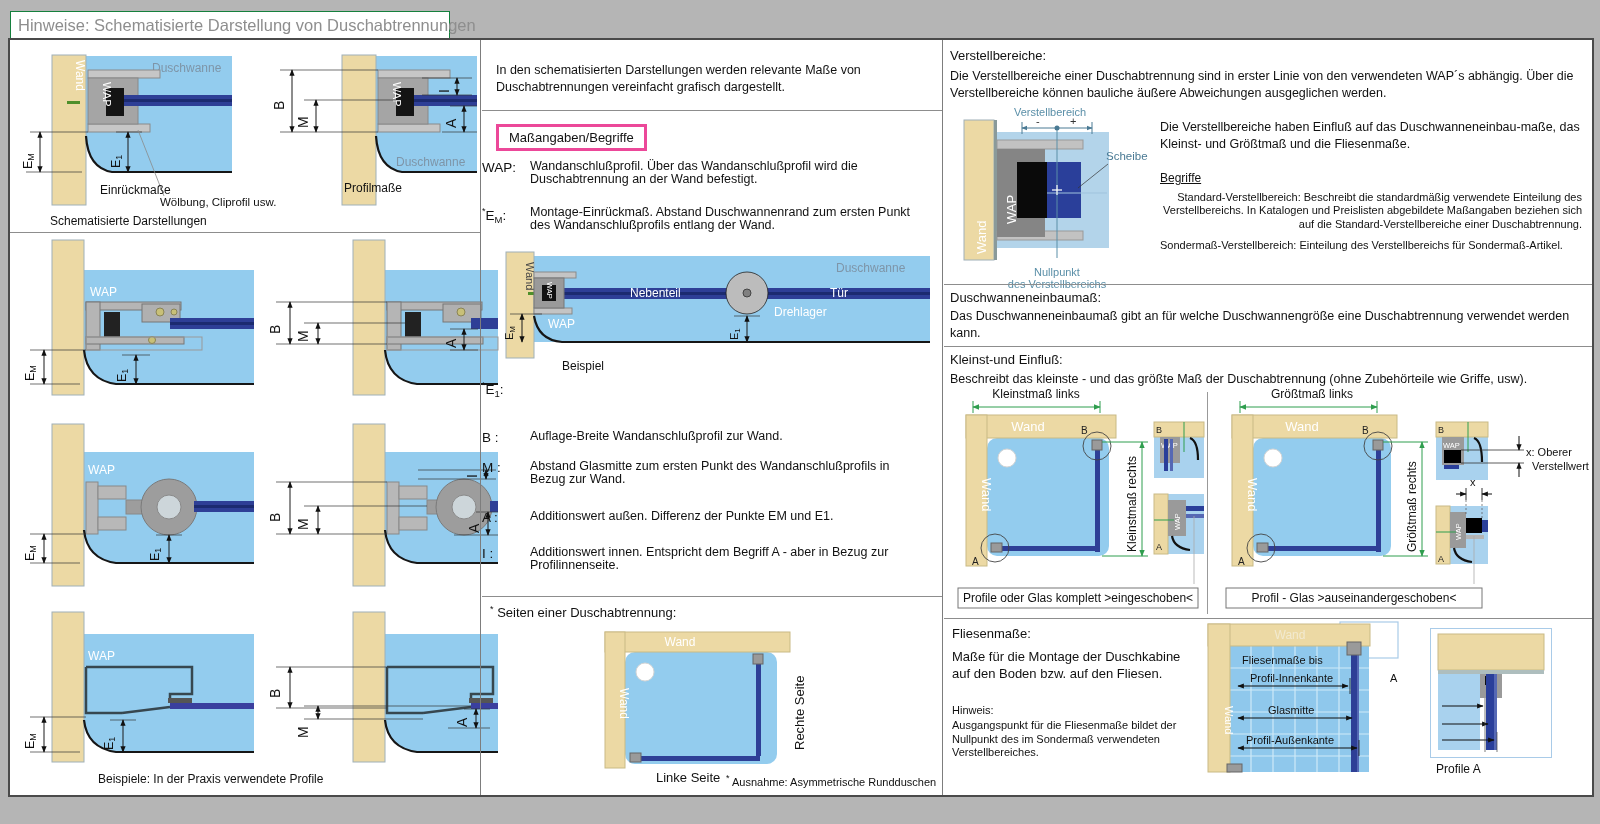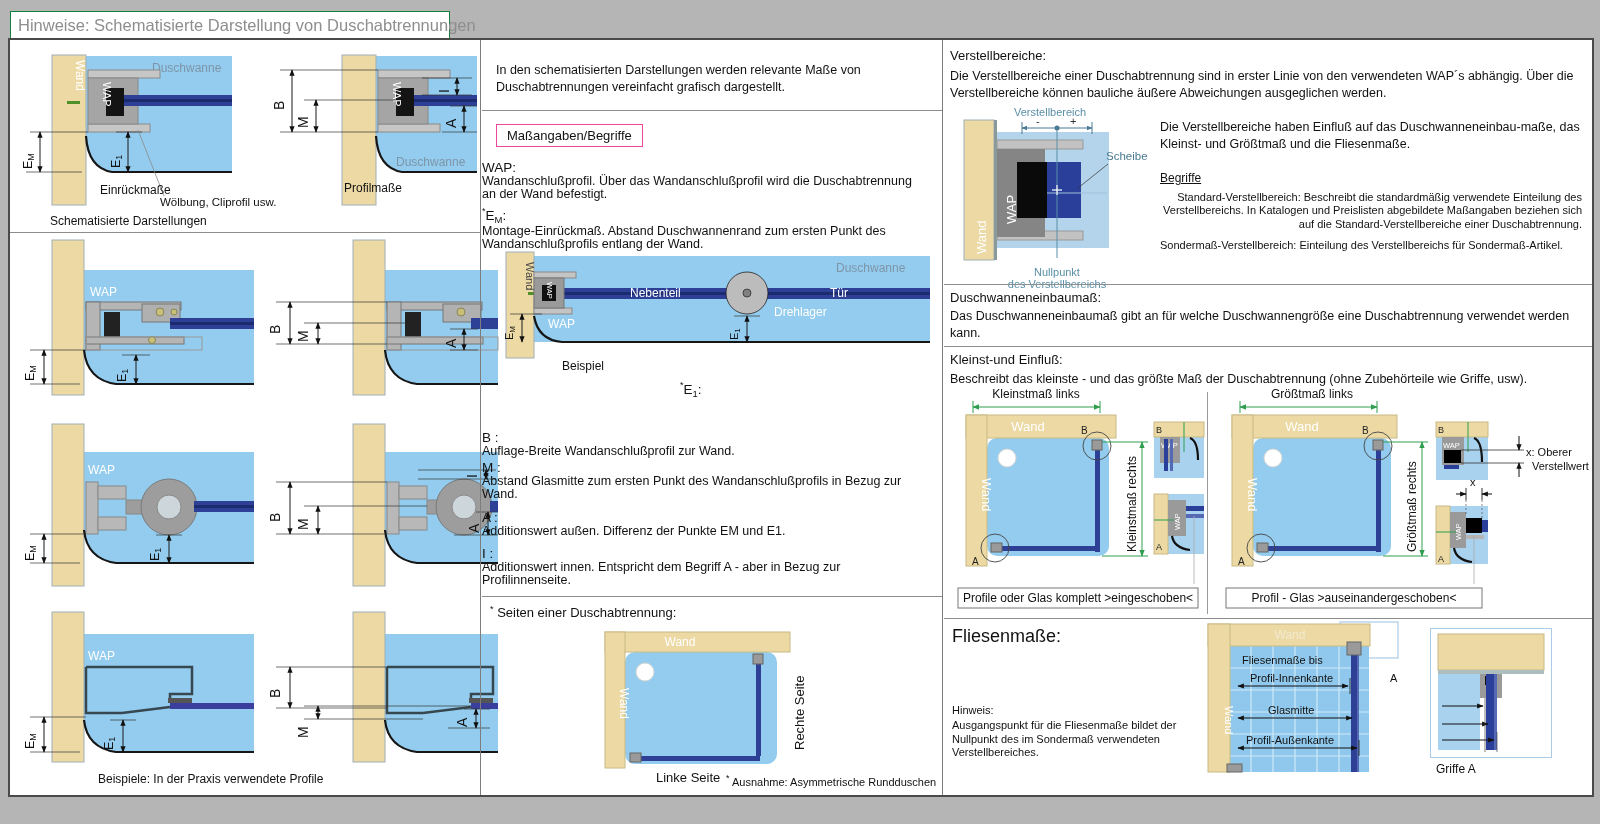--- a/index.html
+++ b/index.html
@@ -7,22 +7,22 @@
   .abs{position:absolute;}
   #titlebar{position:absolute;left:10px;top:5px;width:424px;height:26px;line-height:26px;background:#fff;border:1px solid #15803d;color:#8e8e8e;font-size:16.5px;padding:0 7px;white-space:nowrap;margin-top:6px;}
   #frame{position:absolute;left:8px;top:38px;width:1582px;height:755px;background:#fff;border:2px solid #4a4a4a;}
   .panel{position:absolute;top:0;height:755px;}
   .vline{position:absolute;top:0;width:1px;height:755px;background:#7d7d7d;}
   .hline{position:absolute;height:1px;background:#8d8d8d;}
   .h{font-size:13px;color:#111;white-space:nowrap;}
   .txt{font-size:12.5px;line-height:16.5px;color:#111;}
   .small{font-size:11px;line-height:13.5px;color:#111;}
   .cap{font-size:12px;color:#111;white-space:nowrap;}
-  .boxlabel{position:absolute;border:1px solid #ec4899;padding:3px 10px;font-size:13px;color:#111;background:#fff;white-space:nowrap;}
-  .defrow{position:absolute;display:flex;width:444px;flex-direction:column;}
+  .boxlabel{position:absolute;border:3px solid #ec4899;padding:3px 10px;font-size:13px;color:#111;background:#fff;white-space:nowrap;}
+  .defrow{position:absolute;display:flex;width:444px;}
   .term{width:48px;flex:none;font-size:13.5px;color:#111;}
   .deftext{font-size:12.5px;line-height:13px;color:#111;}
   sup{font-size:9px;}
   sub{font-size:9.5px;}
   .ul{text-decoration:underline;}
   svg{position:absolute;overflow:visible;}
   svg text{font-family:"Liberation Sans",sans-serif;}
   .wt{fill:#fff;font-size:12px;}
   .wts{fill:#fff;font-size:7.5px;}
   .grayl{fill:#7e95a8;font-size:12px;}
@@ -584,21 +584,22 @@
         <line x1="270" y1="112" x2="270" y2="130" stroke="#555" stroke-width="0.7" stroke-dasharray="2,2"></line>
         <text x="258" y="98" font-size="11" fill="#111">x</text>
         <line x1="262" y1="148" x2="262" y2="196" stroke="#aaa" stroke-width="0.8"></line>
       </g>
       <rect x="14" y="200" width="256" height="20" fill="#fff" stroke="#777"></rect>
       <text class="blk" x="142" y="214" text-anchor="middle">Profil - Glas   &gt;auseinandergeschoben&lt;</text>
     </svg>
 
     <div class="hline" style="left:0;top:578px;width:648px;"></div>
 
-    <div class="abs h" style="left:8px;top:586px;font-size:18px;text-align:right;">Fliesenmaße:</div>
+    <div class="abs h" style="left:8px;top:586px;font-size:13px;text-align:right;">Fliesenmaße:</div>
+    <div class="abs txt" style="left:8px;top:608px;width:242px;font-size:13px;line-height:17px;">Maße für die Montage der Duschkabine auf den Boden bzw. auf den Fliesen.</div>
     <div class="abs small" style="left:8px;top:664px;">Hinweis:</div>
     <div class="abs small" style="left:8px;top:679px;width:248px;">Ausgangspunkt für die Fliesenmaße bildet der Nullpunkt des im Sondermaß verwendeten Verstellbereiches.</div>
 
     <svg style="left:258px;top:580px;" width="205" height="172" viewBox="0 0 205 172">
       <rect x="138" y="2" width="58" height="36" fill="none" stroke="#a9cbe8" stroke-width="1.2"></rect>
       <rect x="27" y="26" width="140" height="126" fill="#8fc8ec"></rect>
       <g stroke="#cfe9f8" stroke-width="1.2">
         <line x1="49" y1="26" x2="49" y2="152"></line>
           <line x1="71" y1="26" x2="71" y2="152"></line>
         <line x1="93" y1="26" x2="93" y2="152"></line>
@@ -646,16 +647,16 @@
       <rect x="56" y="46" width="8" height="76" fill="#2a3f9a"></rect>
       <rect x="64" y="46" width="3" height="76" fill="#5568b4"></rect>
       <g>
         <line x1="12" y1="78" x2="53" y2="78" stroke="#111" stroke-width="1" marker-end="url(#ab)"></line>
         <line x1="12" y1="96" x2="58" y2="96" stroke="#111" stroke-width="1" marker-end="url(#ab)"></line>
         <line x1="12" y1="112" x2="64" y2="112" stroke="#111" stroke-width="1" marker-end="url(#ab)"></line>
         <line x1="55" y1="70" x2="55" y2="124" stroke="#444" stroke-width="0.7"></line>
         <line x1="67" y1="104" x2="67" y2="124" stroke="#444" stroke-width="0.7"></line>
       </g>
     </svg>
-    <div class="abs cap" style="left:492px;top:722px;">Griffe A</div>
+    <div class="abs cap" style="left:492px;top:722px;">Profile A</div>
 
   </div>
 </div>
 
 </body></html>

